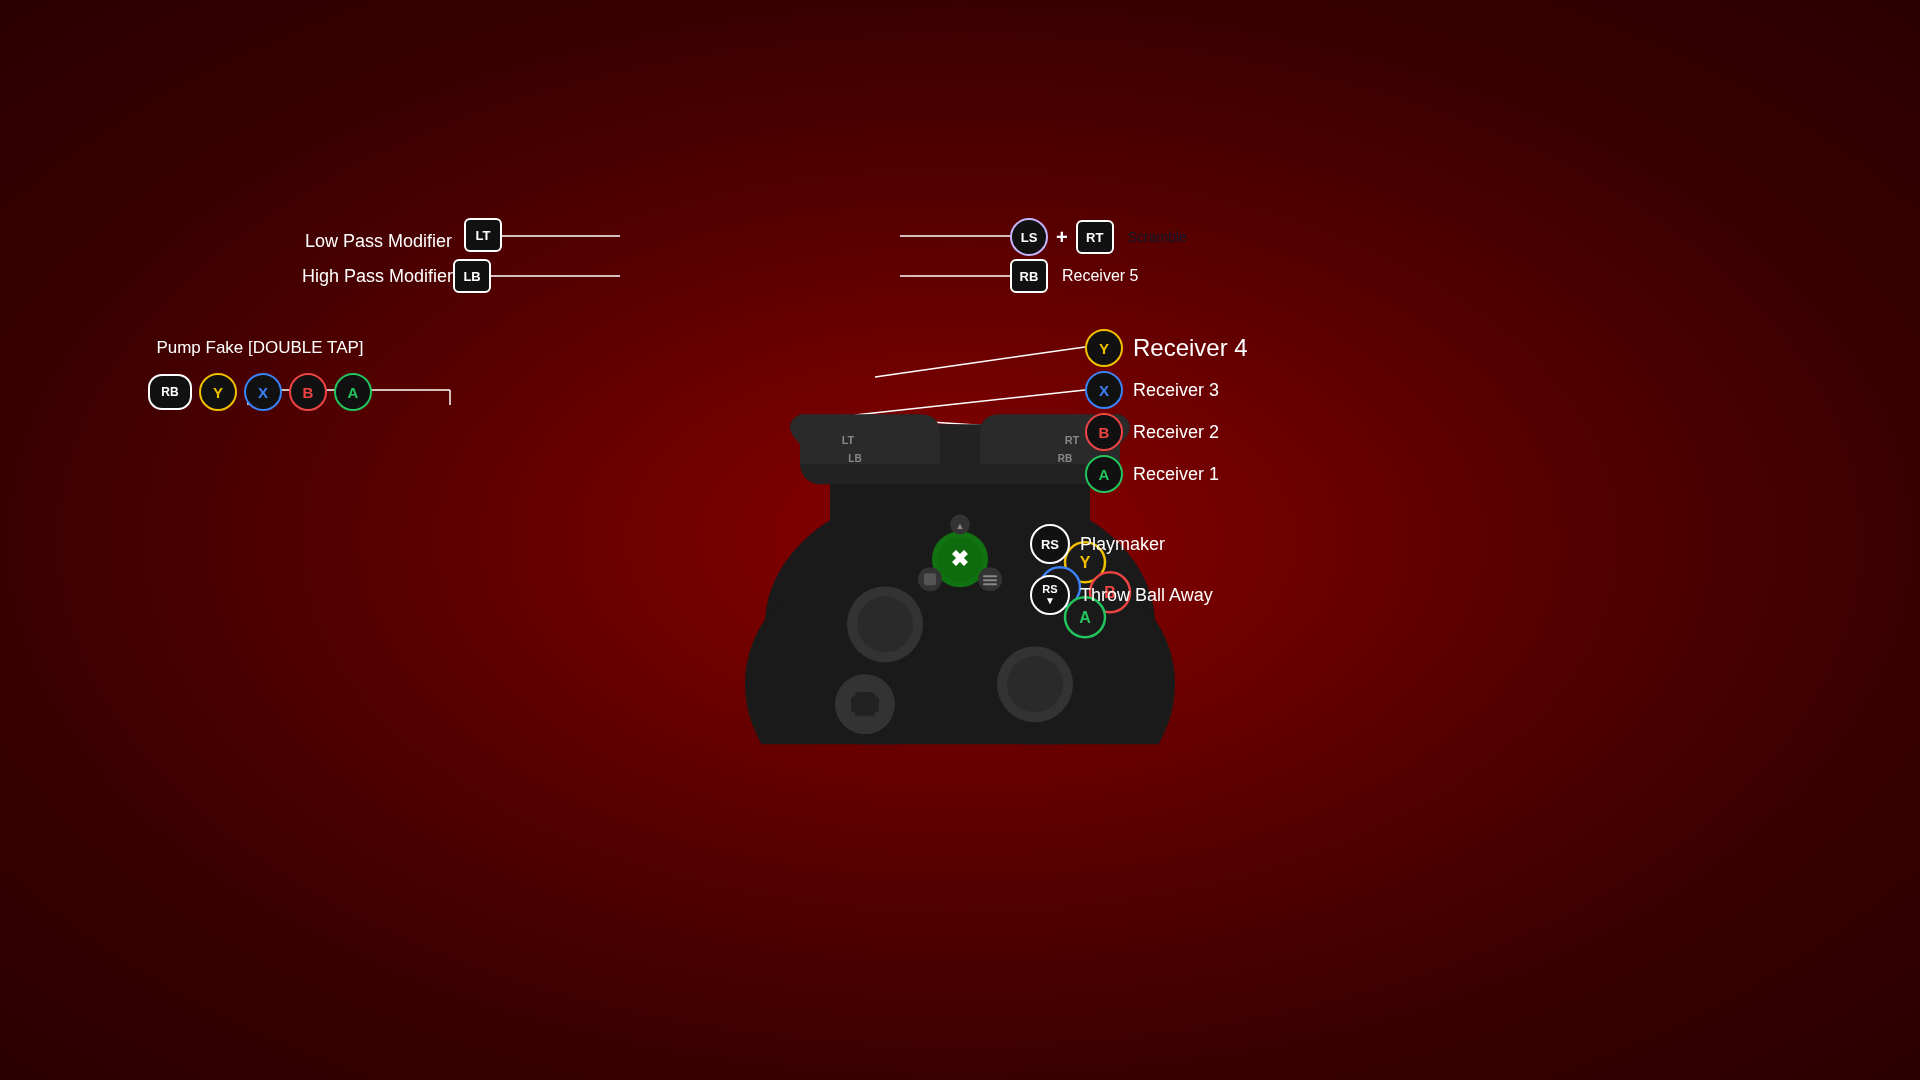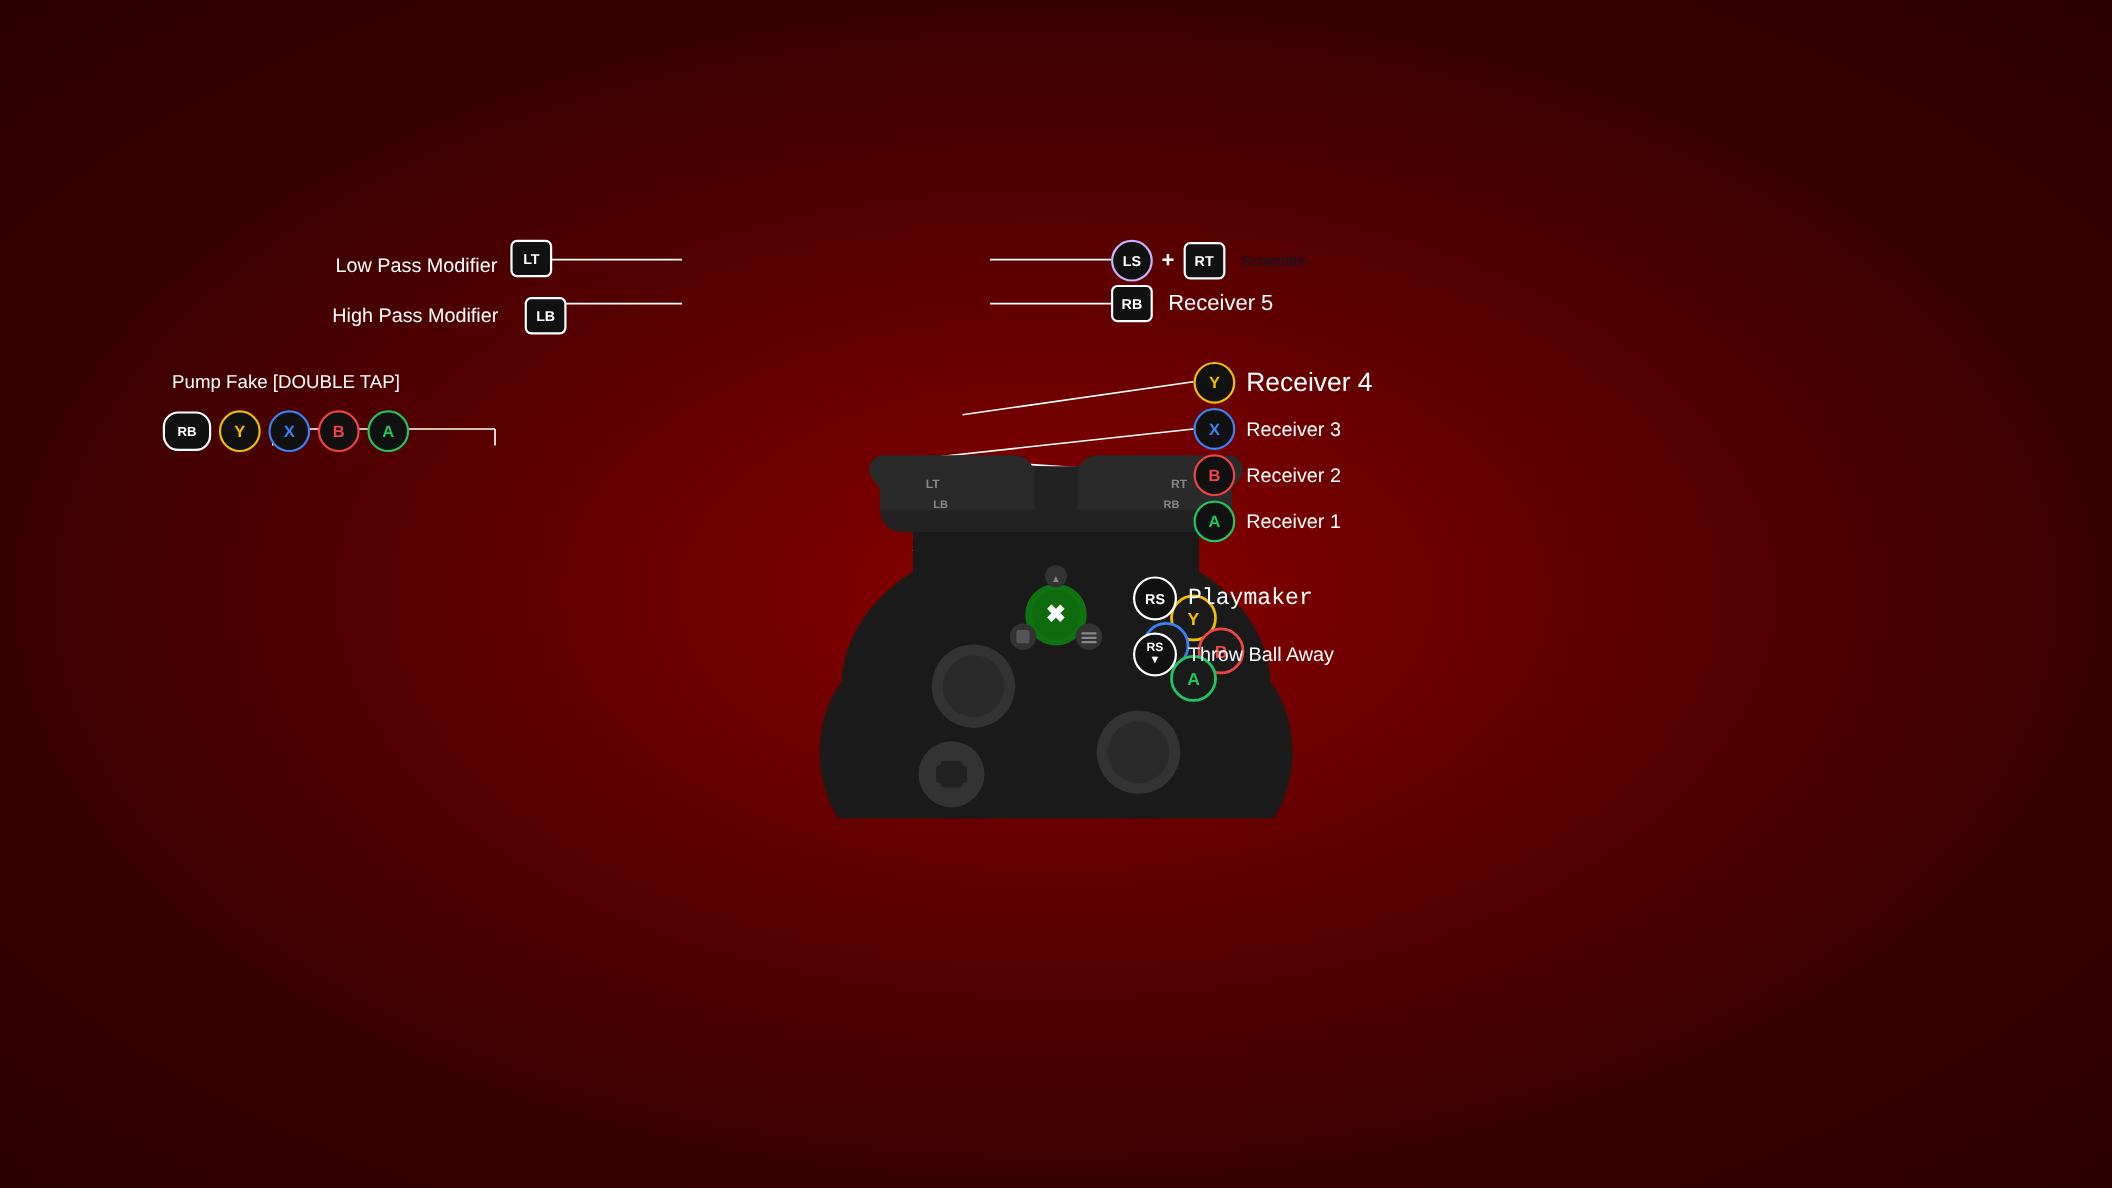--- a/index.html
+++ b/index.html
@@ -137,21 +137,21 @@
   </svg>
 </div>
 
 <div style="position:absolute; left:305px; top:218px; display:flex; align-items:flex-end; gap:12px;">
   <span style="font-size:18px; font-weight:500; color:white;">Low Pass Modifier</span>
   <div class="btn-badge" style="border-radius:6px; width:38px; height:34px; background:#111; border:2px solid white; display:flex; align-items:center; justify-content:center; font-size:13px; font-weight:700; color:white;">
     <span>LT</span>
   </div>
 </div>
 
-<div style="position:absolute; left:302px; top:259px; display:flex; align-items:center; gap:24px;margin-top:11px;">
+<div style="position:absolute; left:302px; top:259px; display:flex; align-items:center; gap:0;">
   <span style="font-size:18px; font-weight:500; color:white;">High Pass Modifier</span>
   <div class="btn-badge" style="border-radius:6px; width:38px; height:34px; background:#111; border:2px solid white; display:flex; align-items:center; justify-content:center; font-size:13px; font-weight:700; color:white;">
     <span>LB</span>
   </div>
 </div>
 
 <div style="position:absolute; left:148px; top:338px;">
   <div style="font-size:17px; font-weight:500; color:white; text-align:center; margin-bottom:15px;">Pump Fake [DOUBLE TAP]</div>
   <div style="display:flex; align-items:center; gap:7px;">
 
@@ -185,21 +185,21 @@
   <div style="border-radius:6px; width:38px; height:34px; background:#111; border:2px solid white; display:flex; align-items:center; justify-content:center; font-size:13px; font-weight:700; color:white;">
     <span>RT</span>
   </div>
   <span style="font-size:14px; font-weight:500; color:#0f172a; margin-left:6px;">Scramble</span>
 </div>
 
 <div style="position:absolute; left:1010px; top:259px; display:flex; align-items:center; gap:8px;">
   <div style="border-radius:6px; width:38px; height:34px; background:#111; border:2px solid white; display:flex; align-items:center; justify-content:center; font-size:13px; font-weight:700; color:white;">
     <span>RB</span>
   </div>
-  <span style="font-size:20px; font-weight:500; color:white; margin-left:6px;">Receiver 5</span>
+  <span style="font-size:16px; font-weight:500; color:white; margin-left:6px;">Receiver 5</span>
 </div>
 
 <div style="position:absolute; left:1085px; top:329px; display:flex; align-items:center; gap:10px;">
   <div style="border-radius:50%; width:38px; height:38px; background:#111; border:2.5px solid #f0c000; display:flex; align-items:center; justify-content:center; font-size:15px; font-weight:700; color:#f0c000;">
     <span>Y</span>
   </div>
   <span style="font-size:24px; font-weight:500; color:white;">Receiver 4</span>
 </div>
 
 <div style="position:absolute; left:1085px; top:371px; display:flex; align-items:center; gap:10px;">
@@ -220,21 +220,21 @@
   <div style="border-radius:50%; width:38px; height:38px; background:#111; border:2.5px solid #22c55e; display:flex; align-items:center; justify-content:center; font-size:15px; font-weight:700; color:#22c55e;">
     <span>A</span>
   </div>
   <span style="font-size:18px; font-weight:500; color:white;text-align:right;">Receiver 1</span>
 </div>
 
 <div style="position:absolute; left:1030px; top:524px; display:flex; align-items:center; gap:10px;">
   <div style="border-radius:50%; width:40px; height:40px; background:#111; border:2px solid white; display:flex; align-items:center; justify-content:center; font-size:13px; font-weight:700; color:white;">
     <span>RS</span>
   </div>
-  <span style="font-size:21px; font-weight:500; color:white;font-family:Liberation Mono, monospace;">Playmaker</span>
+  <span style="font-size:18px; font-weight:500; color:white;">Playmaker</span>
 </div>
 
 <div style="position:absolute; left:1030px; top:575px; display:flex; align-items:center; gap:10px;">
   <div style="border-radius:50%; width:40px; height:40px; background:#111; border:2px solid white; display:flex; flex-direction:column; align-items:center; justify-content:center; font-size:11px; font-weight:700; color:white; line-height:1;">
     <span style="font-size:11px;">RS</span>
     <span style="font-size:10px; margin-top:1px;">▼</span>
   </div>
   <span style="font-size:18px; font-weight:500; color:white;">Throw Ball Away</span>
 </div>
 

